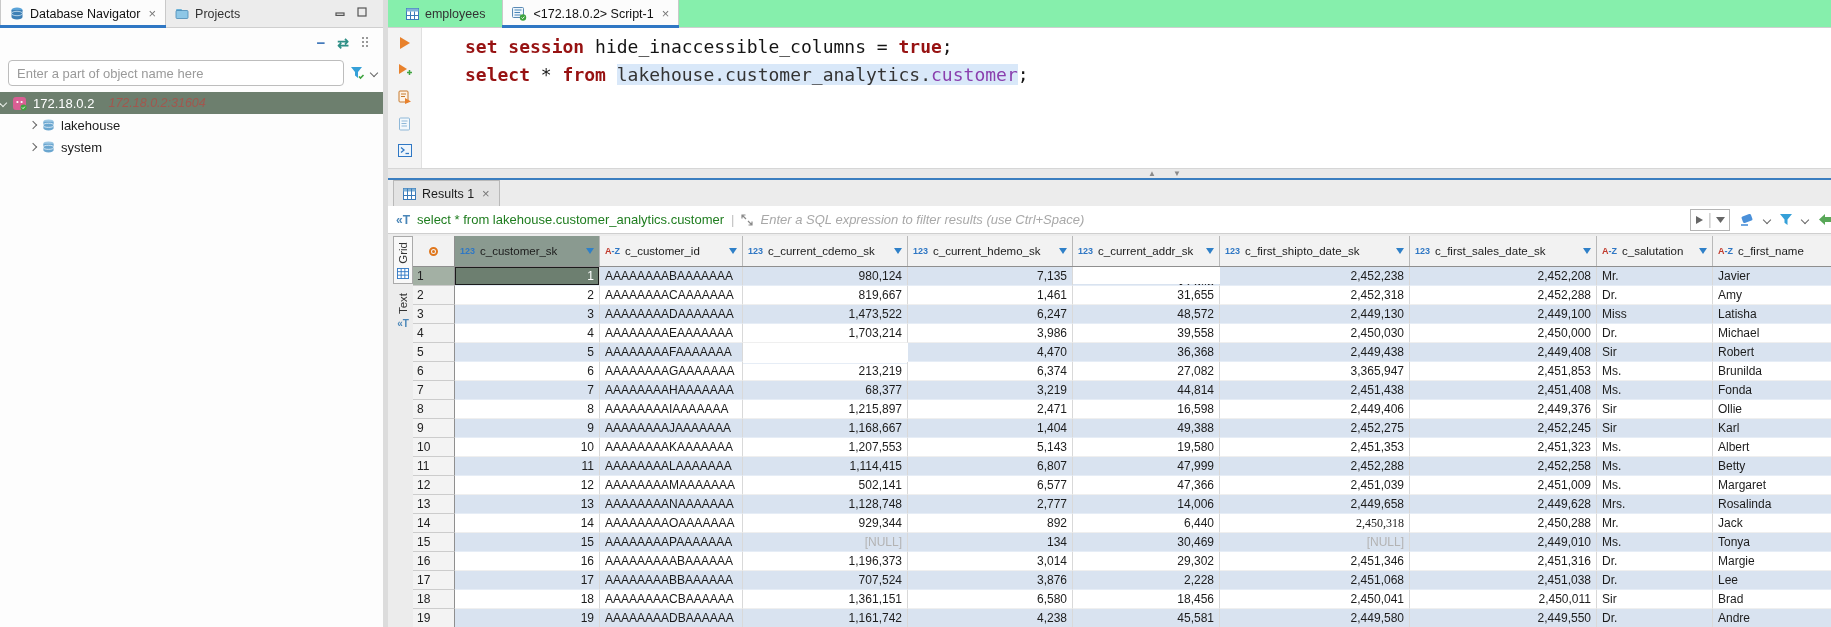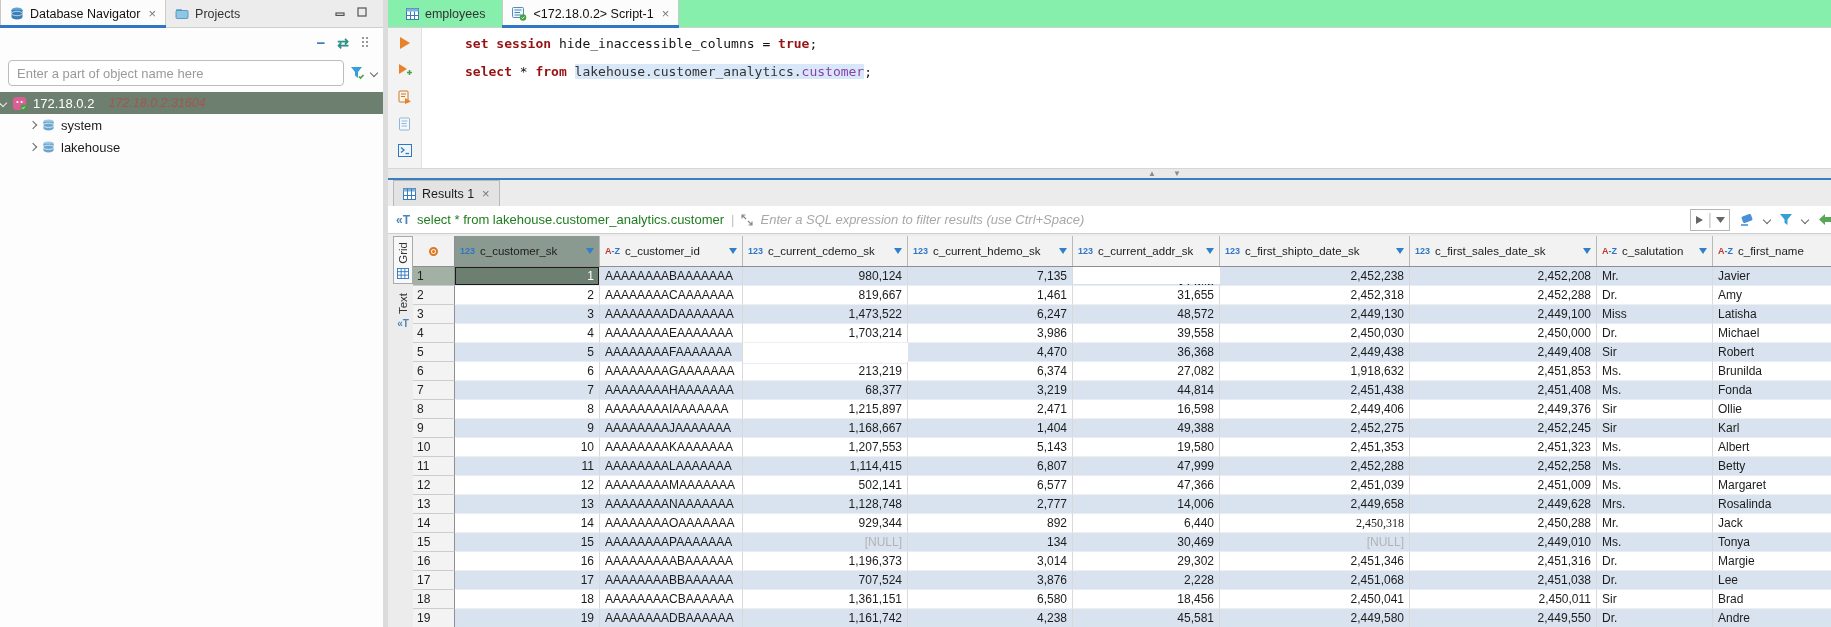--- a/index.html
+++ b/index.html
@@ -28,21 +28,21 @@
   #search-input::placeholder { color:#9a9a9a; }
   #tree { position:absolute; left:0; top:92px; right:0; }
   .tree-row { height:22px; display:flex; align-items:center; font-size:13px; gap:6px; cursor:pointer; }
   .tree-row.selected { background:#6d7f6e; color:#fff; }
   .tree-row.selected .chev { border-color:#e6ece6; }
   .tree-detail { font-style:italic; color:#a2574e; margin-left:8px; font-size:12.5px; }
 
   
   #main { position:absolute; left:388px; top:0; width:1443px; height:627px; background:#fff; }
   #editor-toolbar { position:absolute; left:0; top:28px; width:34px; height:140px; background:#f3f3f3; border-right:1px solid #e0e0e0; display:flex; flex-direction:column; align-items:center; padding-top:8px; gap:13px; }
-  #code-area { position:absolute; left:35px; top:28px; right:0; height:140px; background:#ffffff; font-family:"DejaVu Sans Mono",monospace; font-size:13px; }
+  #code-area { position:absolute; left:35px; top:28px; right:0; height:140px; background:#ffffff; font-family:"DejaVu Sans Mono",monospace; font-size:18px; }
   .code-line { position:absolute; left:42px; white-space:pre; }
   .tok-kw { color:#971212; font-weight:bold; }
   .tok-plain { color:#141414; }
   .tok-ident-hl { color:#333; background:#d9e8f9; }
   .tok-table-hl { color:#8a3fae; background:#d9e8f9; }
   #editor-sash { position:absolute; left:0; top:168px; right:0; height:10px; background:#e9e9e9; border-top:1px solid #d6d6d6; }
   .sash-arrow { position:absolute; top:1px; font-size:8px; color:#8a8a8a; line-height:8px; }
 
   
   #results { position:absolute; left:0; top:178px; right:0; bottom:0; background:#ececec; border-top:2px solid #3a7ec0; }
@@ -165,32 +165,32 @@
     <div id="tree-children">
         <div class="tree-row" style="padding-left: 30px;">
           <span class="chev right"></span>
           <span>
             <svg width="13" height="13" viewBox="0 0 14 14">
               <ellipse cx="7" cy="3" rx="5.5" ry="2.4" fill="#9fc9e4"></ellipse>
               <path d="M1.5 3v7c0 1.3 2.5 2.4 5.5 2.4s5.5-1.1 5.5-2.4V3" fill="#6aa6cf"></path>
               <ellipse cx="7" cy="6.8" rx="5.5" ry="2.2" fill="none" stroke="#e8f2f9" stroke-width="0.9"></ellipse>
             </svg>
           </span>
-          <span>system</span>
+          <span>lakehouse</span>
         </div>
         <div class="tree-row" style="padding-left: 30px;">
           <span class="chev right"></span>
           <span>
             <svg width="13" height="13" viewBox="0 0 14 14">
               <ellipse cx="7" cy="3" rx="5.5" ry="2.4" fill="#9fc9e4"></ellipse>
               <path d="M1.5 3v7c0 1.3 2.5 2.4 5.5 2.4s5.5-1.1 5.5-2.4V3" fill="#6aa6cf"></path>
               <ellipse cx="7" cy="6.8" rx="5.5" ry="2.2" fill="none" stroke="#e8f2f9" stroke-width="0.9"></ellipse>
             </svg>
           </span>
-          <span>lakehouse</span>
+          <span>system</span>
         </div>
       </div>
   </div>
 </div>
 
 <div id="main">
   <div class="tabbar" style="padding-left:9px;">
     <div class="tab">
       <span>
         <svg width="13" height="12" viewBox="0 0 13 12">
@@ -454,21 +454,21 @@
               <div class="cell" style="width: 116px;">Sir</div>
               <div class="cell" style="width: 227px;">Robert</div>
             </div>
             <div class="grow">
               <div class="rownum" style="width: 42px;">6</div>
               <div class="cell num" style="width: 145px;">6</div>
               <div class="cell" style="width: 143px;">AAAAAAAAGAAAAAAA</div>
               <div class="cell num" style="width: 165px;">213,219</div>
               <div class="cell num" style="width: 165px;">6,374</div>
               <div class="cell num" style="width: 147px;">27,082</div>
-              <div class="cell num" style="width: 190px;">1,918,632</div>
+              <div class="cell num" style="width: 190px;">3,365,947</div>
               <div class="cell num" style="width: 187px;">2,451,853</div>
               <div class="cell" style="width: 116px;">Ms.</div>
               <div class="cell" style="width: 227px;">Brunilda</div>
             </div>
             <div class="grow odd">
               <div class="rownum" style="width: 42px;">7</div>
               <div class="cell num" style="width: 145px;">7</div>
               <div class="cell" style="width: 143px;">AAAAAAAAHAAAAAAA</div>
               <div class="cell num" style="width: 165px;">68,377</div>
               <div class="cell num" style="width: 165px;">3,219</div>

